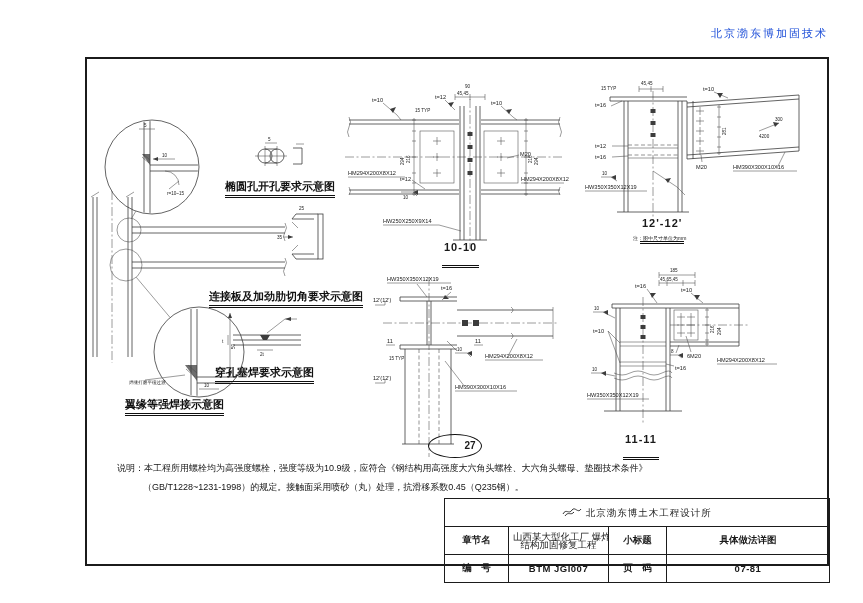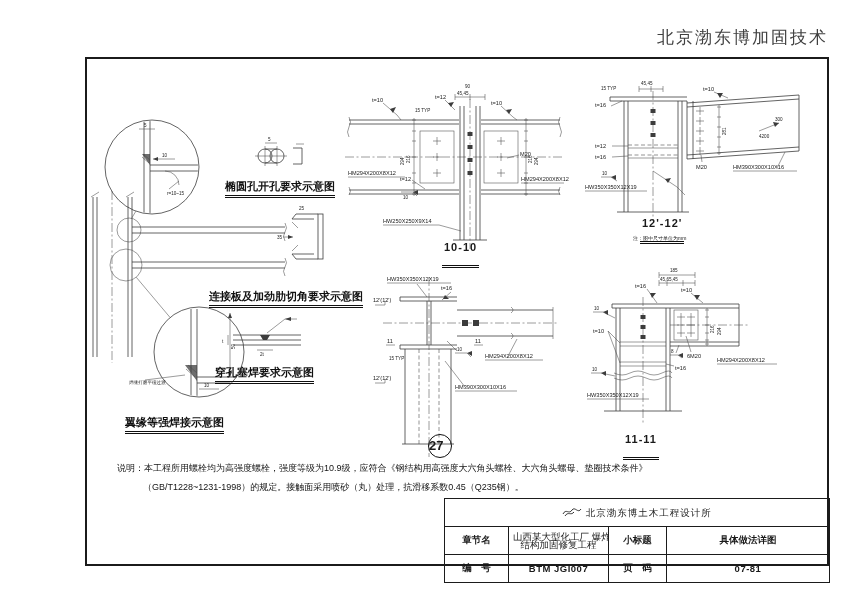--- a/index.html
+++ b/index.html
@@ -1,39 +1,39 @@
 <!DOCTYPE html>
 <html><head>
 <meta charset="utf-8">
 <style>
   html,body{margin:0;padding:0;background:#fff;}
   .sheet{position:relative;width:863px;height:603px;background:#fff;overflow:hidden;
          font-family:"Liberation Sans","DejaVu Sans",sans-serif;color:#1a1a1a;}
   .brand{position:absolute;top:26px;left:0;width:828px;text-align:right;
-         font-family:"Liberation Serif","DejaVu Serif",serif;font-size:17px;
-         color:#404040;letter-spacing:2px;}
+         font-family:"Liberation Serif","DejaVu Serif",serif;font-size:11px;
+         color:#1d4ed8;letter-spacing:2px;}
   .frame{position:absolute;left:85px;top:57px;width:744px;height:509px;
          border:2px solid #1b1b1b;box-sizing:border-box;}
   .lw{position:absolute;left:0;top:0;}
   
   .ln{stroke:#3c3c3c;stroke-width:0.8;fill:none;}
   .thin{stroke:#4a4a4a;stroke-width:0.55;fill:none;}
   .cl{stroke:#4a4a4a;stroke-width:0.55;fill:none;stroke-dasharray:9 2.5 2 2.5;}
   .dsh{stroke:#4a4a4a;stroke-width:0.6;fill:none;stroke-dasharray:4 2.5;}
   .flag{fill:#3c3c3c;}
   text{fill:#1c1c1c;font-family:"Liberation Sans","DejaVu Sans",sans-serif;}
   .t4{font-size:4.6px;}
   .t5{font-size:5.6px;}
   .cap{position:absolute;font-size:11px;font-weight:bold;color:#101010;
        border-bottom:3px double #101010;padding-bottom:1px;white-space:nowrap;}
   .sec-title{position:absolute;font-weight:bold;font-size:11px;letter-spacing:1px;
        border-bottom:3px double #101010;padding:0 2px 12px;white-space:nowrap;}
   .sec-note{position:absolute;font-size:5px;color:#222;white-space:nowrap;}
   .bubble{position:absolute;width:22px;height:22px;border:1.6px solid #101010;
-       border-radius:50%;line-height:22px;font-weight:bold;font-size:13px;}
+       border-radius:50%;text-align:center;line-height:22px;font-weight:bold;font-size:10px;padding-left:30px;}
   .notes{position:absolute;left:6px;top:400px;font-size:9px;line-height:19px;
        color:#141414;white-space:nowrap;margin-left:24px;}
   .notes .ind{padding-left:26px;display:block;}
   table.tb{position:absolute;left:357px;top:439px;width:385px;border-collapse:collapse;
        table-layout:fixed;}
   table.tb td{border:1.4px solid #1b1b1b;text-align:center;vertical-align:middle;
        font-size:9.5px;padding:4px;height:19px;overflow:hidden;white-space:nowrap;}
   td.firm{font-family:"Liberation Serif","DejaVu Serif",serif;font-size:13px;height:21px;letter-spacing:1px;}
   td.proj{font-size:6.8px;line-height:8px;white-space:normal;}
   td.lab{font-weight:bold;}
@@ -395,21 +395,21 @@
         <path class="thin" d="M504,314 h10 l14,3"></path>
         <polygon class="flag" points="514,314 519,312 519,317"></polygon>
         <text class="t4" x="505" y="312">10</text>
         <text class="t5" x="500" y="338">HW350X350X12X19</text>
         <line class="thin" x1="500" y1="340" x2="562" y2="340"></line>
         <text class="t5" x="630" y="303">HM294X200X8X12</text>
         <line class="thin" x1="630" y1="305" x2="690" y2="305"></line>
       </g>
     </svg>
 
-    <div class="cap" style="left:38px;top:356px;">翼缘等强焊接示意图</div>
+    <div class="cap" style="left:38px;top:338px;">翼缘等强焊接示意图</div>
     <div class="cap" style="left:138px;top:120px;">椭圆孔开孔要求示意图</div>
     <div class="cap" style="left:122px;top:206px;margin-top:24px;">连接板及加劲肋切角要求示意图</div>
     <div class="cap" style="left:128px;top:306px;">穿孔塞焊要求示意图</div>
 
     <div class="sec-title" style="left:355px;top:182px;">10-10</div>
     <div class="sec-title" style="left:553px;top:158px;">12'-12'</div>
     <div class="sec-note" style="left:546px;top:176px;">注：图中尺寸单位为mm</div>
     <div class="sec-title" style="left:536px;top:374px;">11-11</div>
     <div class="bubble" style="left:341px;top:375px;">27</div>
 

